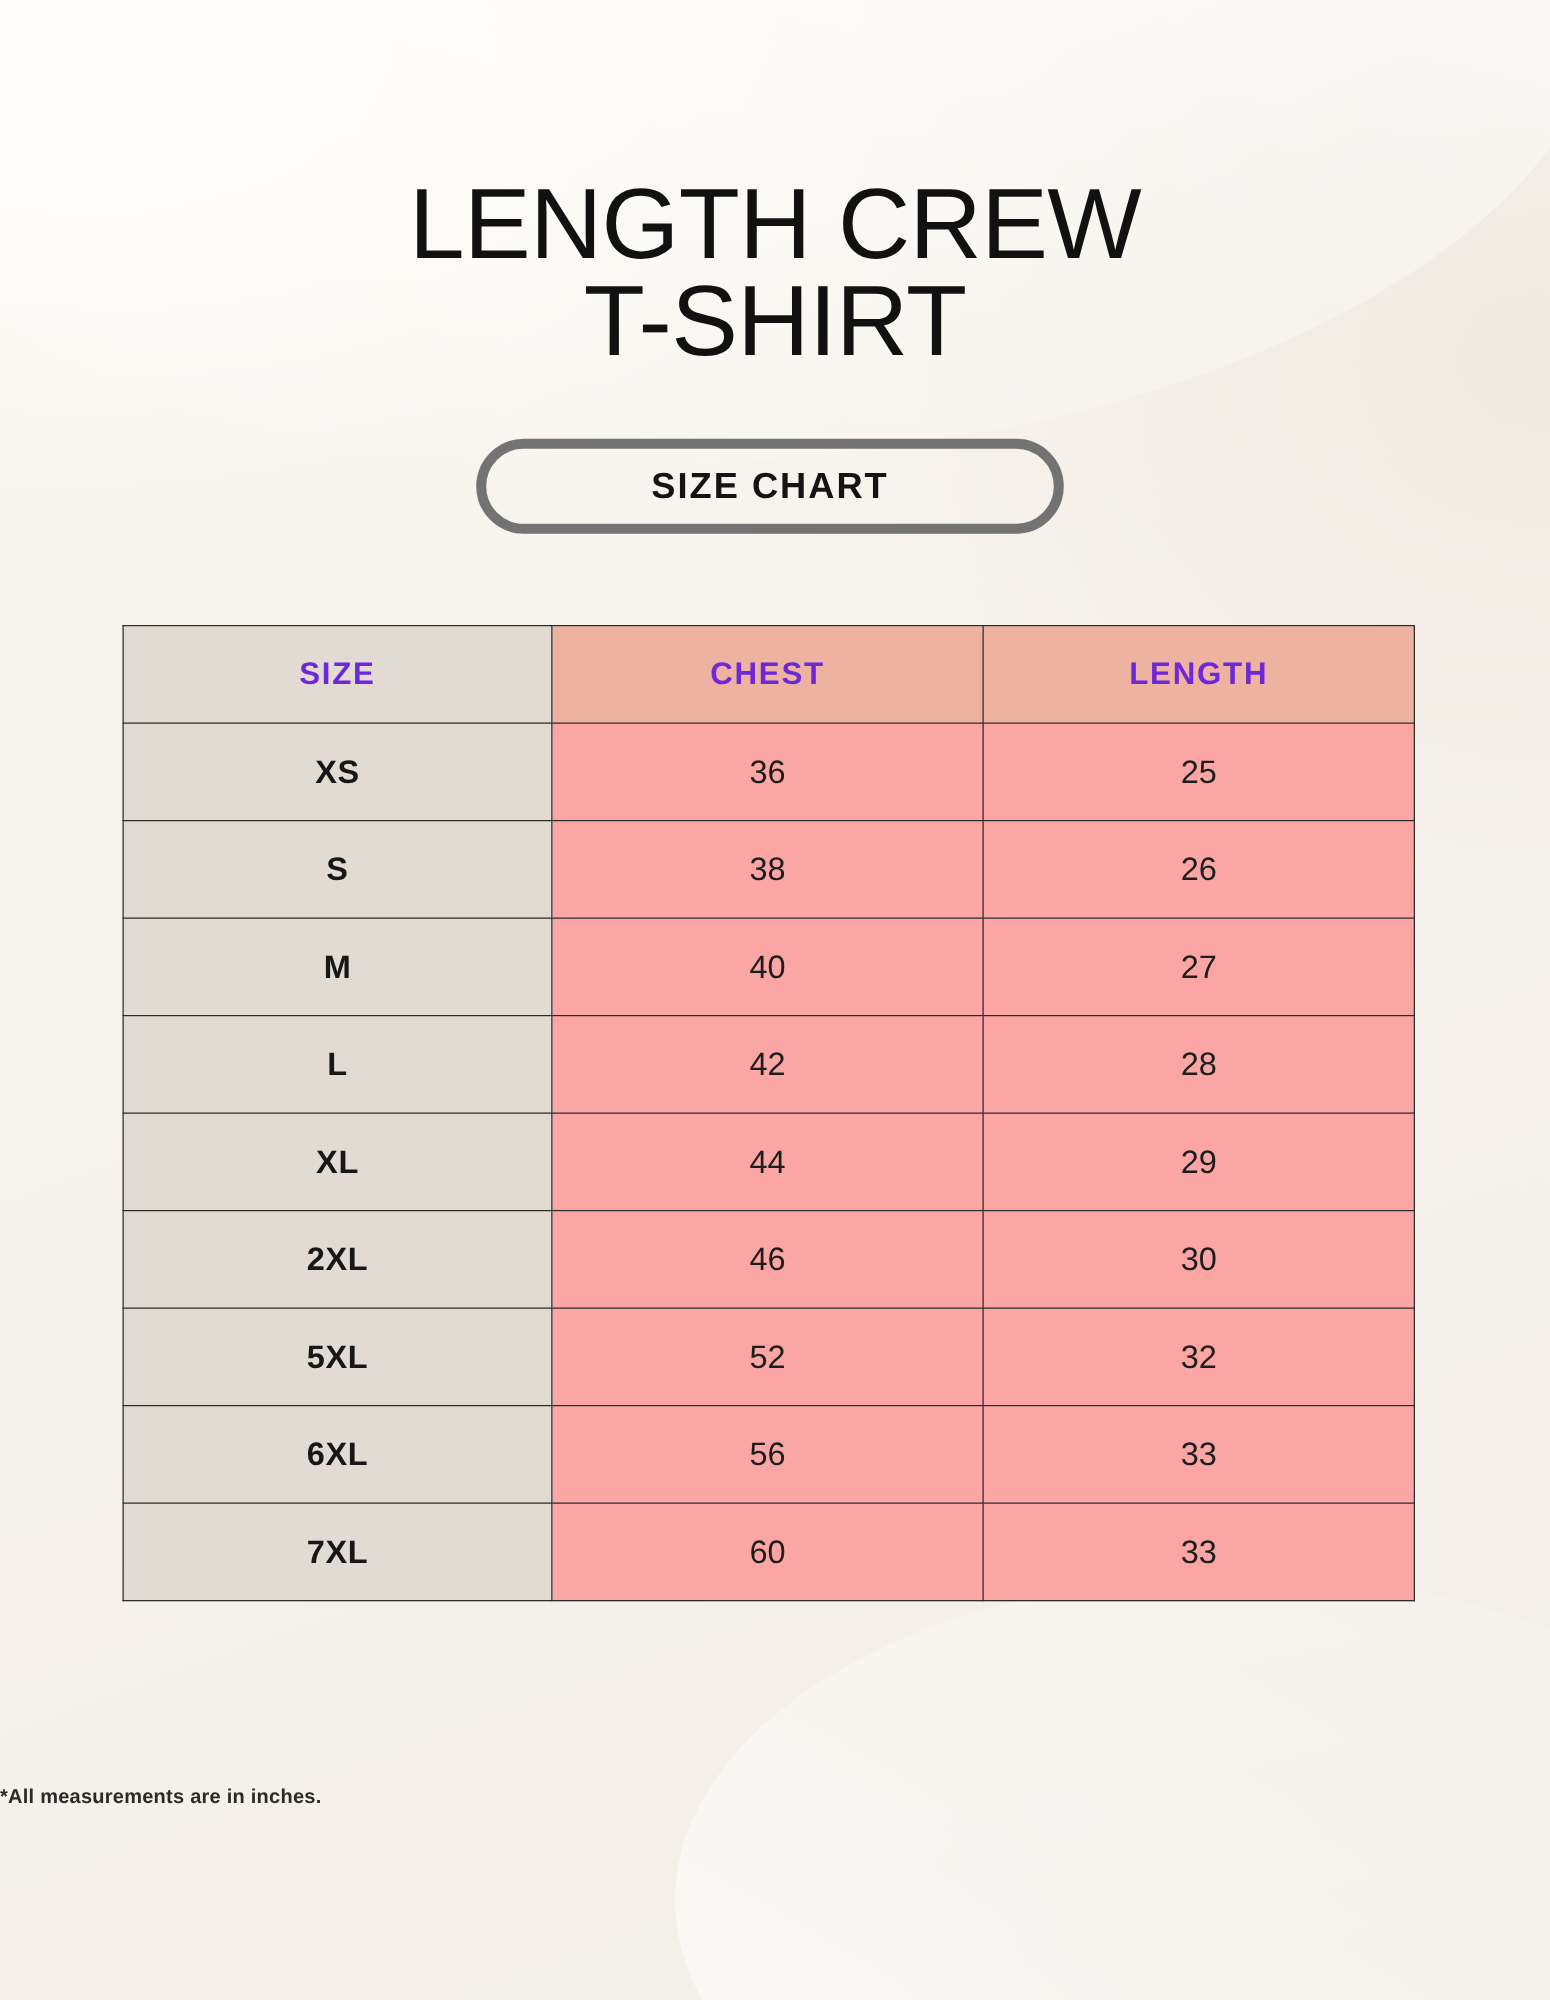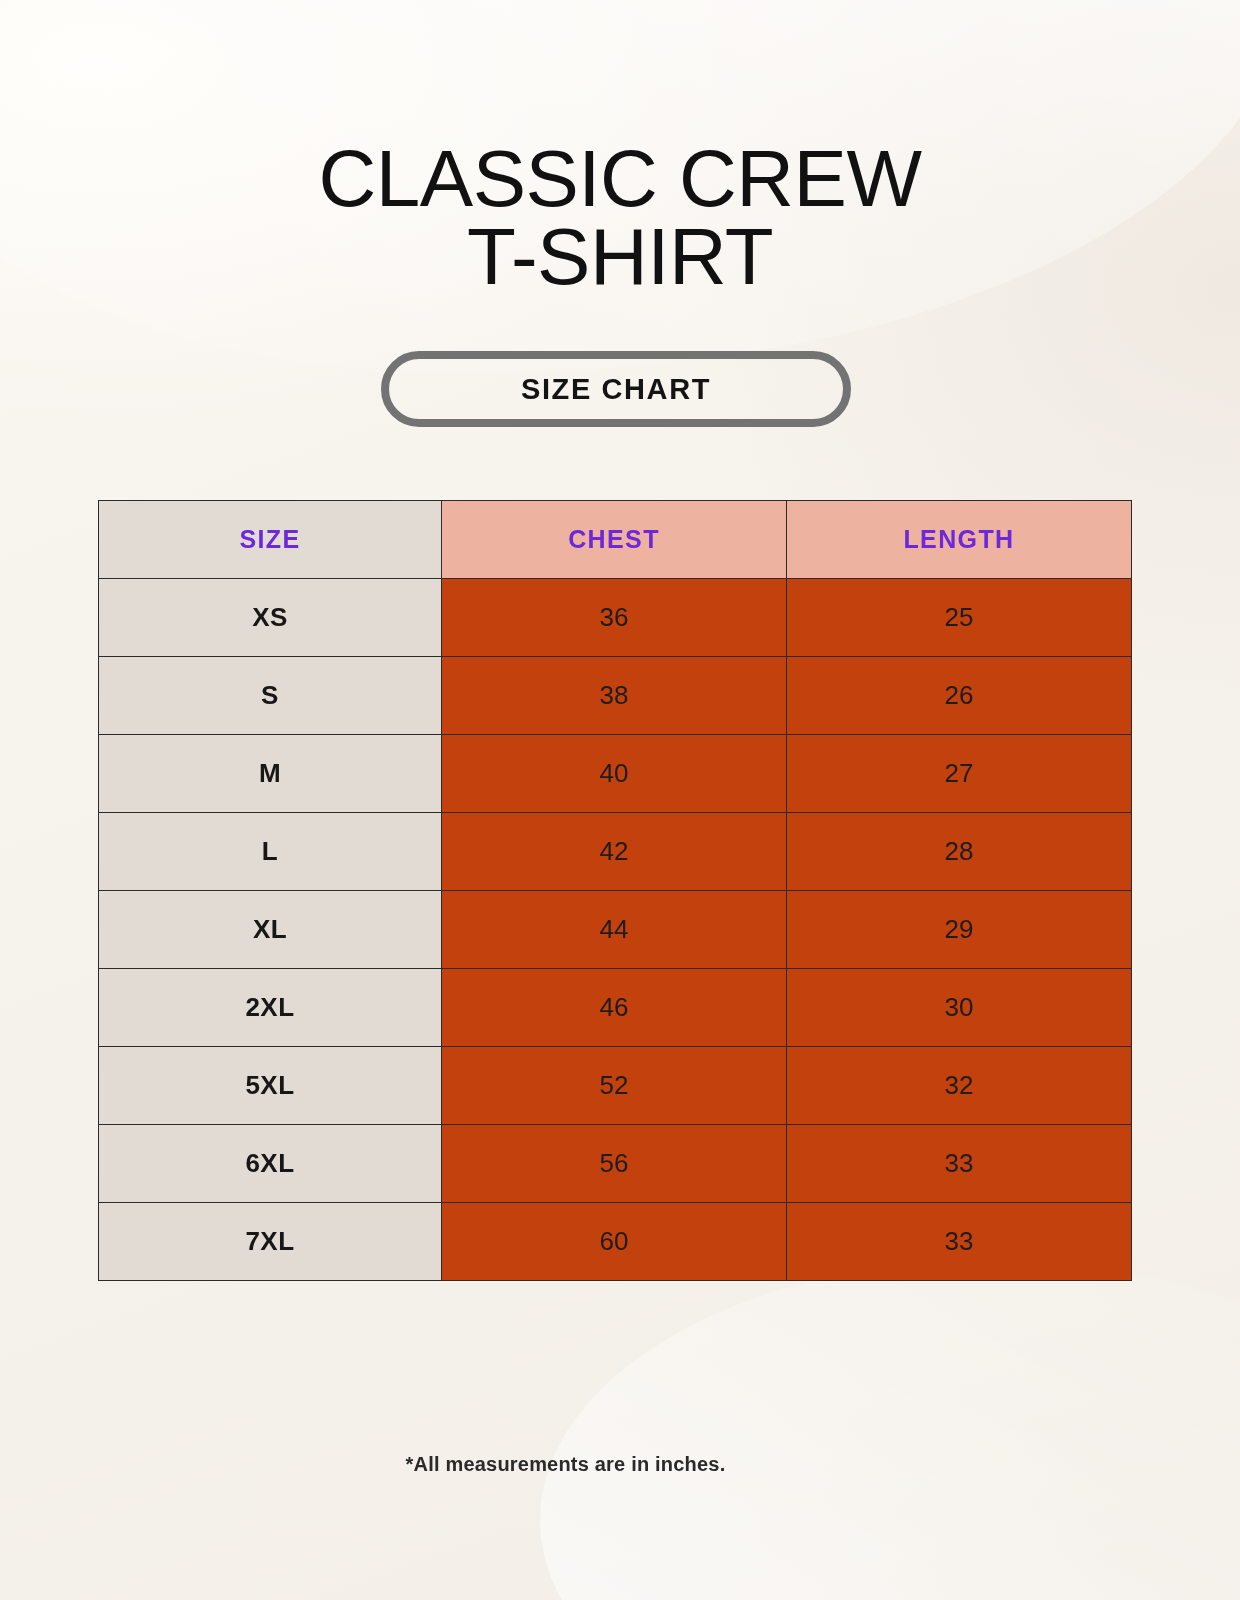--- a/index.html
+++ b/index.html
@@ -124,49 +124,48 @@
   th.h-len   { background: #eeb2a1; }
 
   td.size-cell {
     background: #e2dbd4;
     font-size: 26px;
     font-weight: 700;
     color: #171717;
     letter-spacing: 0.5px;
   }
   td.val-cell {
-    background: #c2410c;
+    background: #fca5a5;
     font-size: 26px;
     font-weight: 400;
     color: #1d1d1d;
   }
 
   .footnote {
     position: absolute;
     top: 1429px;
     left: 0;
     width: 1131px;
-    text-align: center;
-    font-size: 20px;
+    text-align: left;
+    font-size: 16px;
     font-weight: 700;
     color: #2a2a2a;
     letter-spacing: 0.2px;
-    margin-top: 24px;
   }
 </style>
 </head>
 <body>
 
 <div class="page">
   <div class="bg-wash"></div>
   <div class="bg-swoosh"></div>
   <div class="bg-swoosh2"></div>
 
   <h1 class="title">
-    <span>CLASSIC CREW</span>
+    <span>LENGTH CREW</span>
     <span class="line2">T-SHIRT</span>
   </h1>
 
   <div class="pill">
     <span>SIZE CHART</span>
   </div>
 
   <div class="table-wrap">
     <table class="size-table">
       <colgroup>

